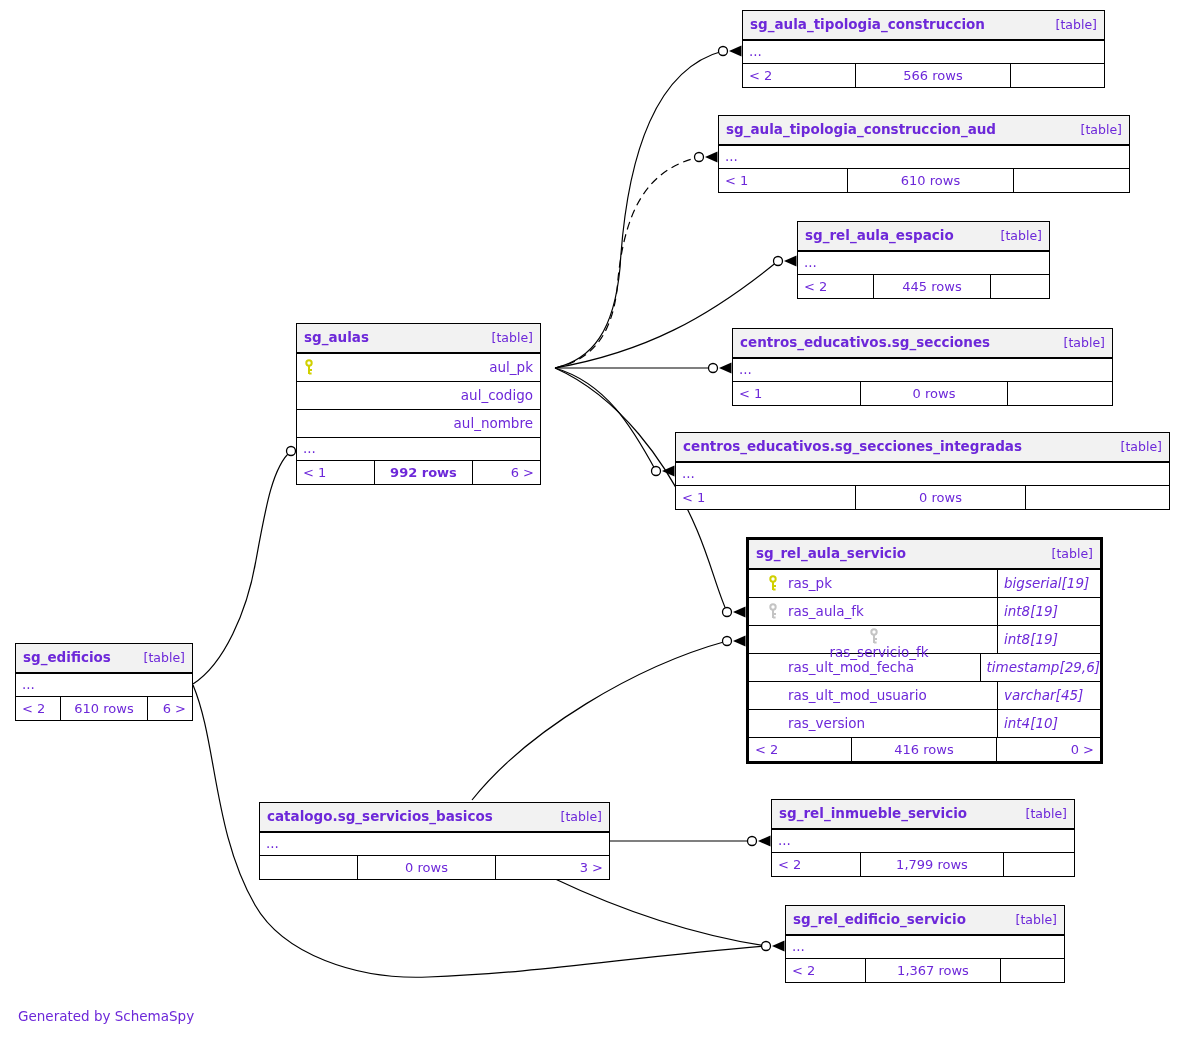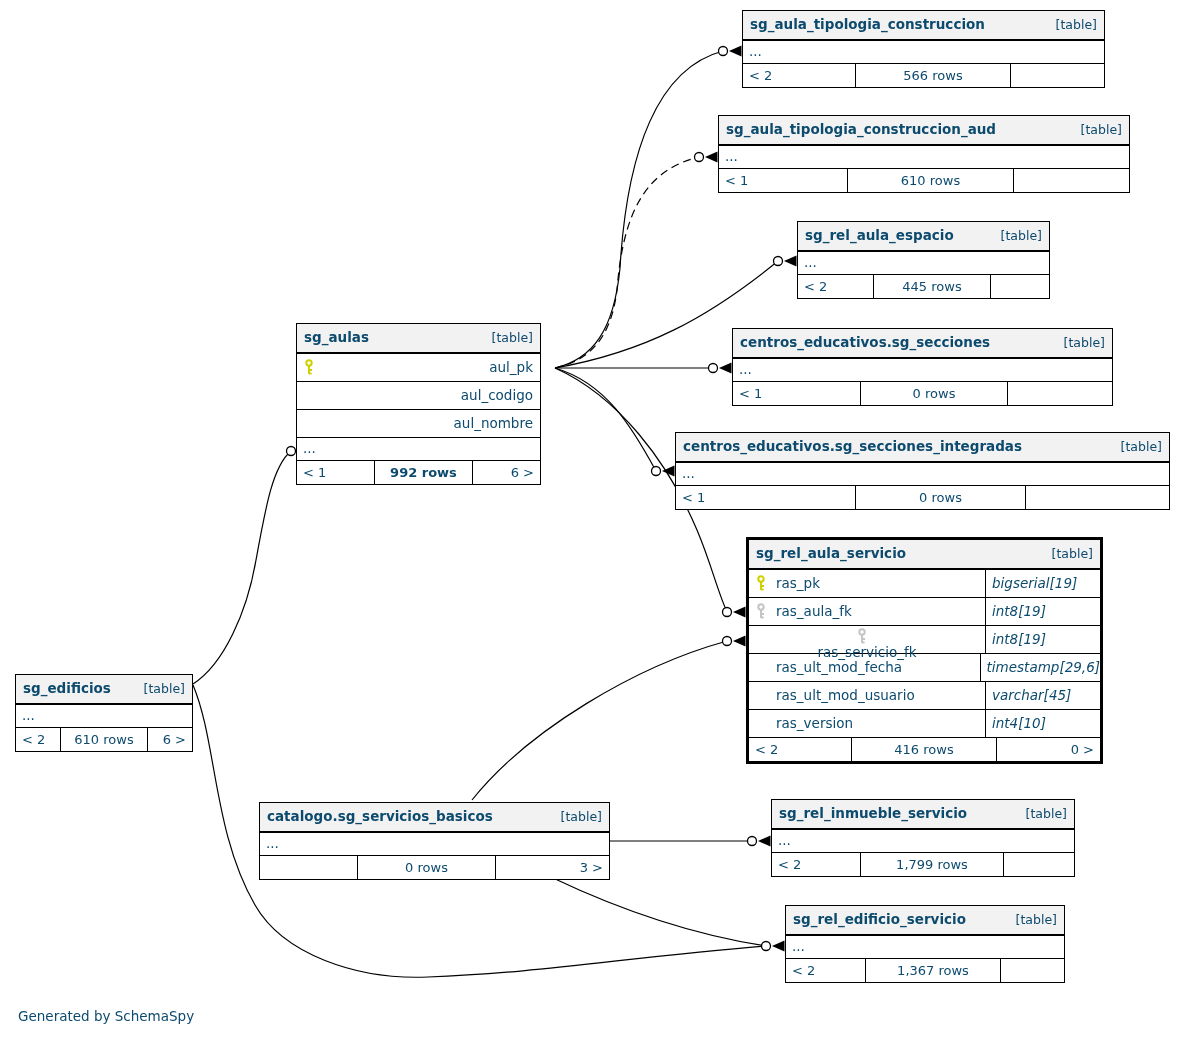--- a/index.html
+++ b/index.html
@@ -1,18 +1,18 @@
 <!DOCTYPE html>
 <html><head>
 <meta charset="utf-8">
 <style>
   html,body{margin:0;padding:0;background:#ffffff;}
   #canvas{
     position:relative;width:1188px;height:1037px;background:#ffffff;overflow:hidden;
-    font-family:"DejaVu Sans","Liberation Sans",sans-serif;color:#0c4a6e;
+    font-family:"DejaVu Sans","Liberation Sans",sans-serif;color:#6d28d9;
   }
   #wires{position:absolute;left:0;top:0;width:1188px;height:1037px;}
   .tbl{
     position:absolute;background:#fff;border:1px solid #000;box-sizing:border-box;
     font-size:13.5px;line-height:1;
   }
   .tbl.thick{border-width:3px;}
   .hdr{
     background:#f2f2f2;border-bottom:2px solid #000;height:28px;
     display:flex;align-items:center;justify-content:space-between;
@@ -22,21 +22,21 @@
   .ttag{font-size:12.5px;margin-left:14px;}
   .crow{
     height:28px;display:flex;align-items:center;border-bottom:1px solid #000;
     padding:0 7px;white-space:nowrap;box-sizing:border-box;justify-content:space-between;
   }
   .keygutter{width:20px;display:inline-flex;align-items:center;flex:0 0 20px;}
   .typecell{
     border-left:1px solid #000;align-self:stretch;display:flex;align-items:center;
     padding-left:6px;box-sizing:border-box;font-style:italic;
   }
-  .namecell{display:flex;align-items:center;align-self:stretch;}
+  .namecell{display:flex;align-items:center;align-self:stretch;margin-left:12px;}
   .ellipsis-row{
     height:23px;display:flex;align-items:center;border-bottom:1px solid #000;
     padding:0 6px;box-sizing:border-box;
   }
   .tfoot{height:23px;display:flex;align-items:stretch;font-size:13px;white-space:nowrap;}
   .tfoot .fc{display:flex;align-items:center;box-sizing:border-box;padding:0 6px;}
   .tfoot .fc1{justify-content:flex-start;border-right:1px solid #000;}
   .tfoot .fc2{justify-content:center;border-right:1px solid #000;}
   .tfoot .fc3{justify-content:flex-end;flex:1;}
   #gen-note{position:absolute;left:18px;top:1008px;font-size:13.5px;}
@@ -263,21 +263,21 @@
       <span>aul_nombre</span>
     </div>
     <div class="ellipsis-row">...</div>
     <div class="tfoot">
       <div class="fc fc1" style="width:78px;">&lt; 1</div>
       <div class="fc fc2" style="width:98px;font-weight:bold;">992 rows</div>
       <div class="fc fc3">6 &gt;</div>
     </div>
   </div>
 
-  <div class="tbl" style="left:15px;top:643px;width:178px;margin-top:31px;">
+  <div class="tbl" style="left:15px;top:643px;width:178px;">
     <div class="hdr">
       <span class="tname">sg_edificios</span>
       <span class="ttag">[table]</span>
     </div>
     <div class="ellipsis-row">...</div>
     <div class="tfoot">
       <div class="fc fc1" style="width:45px;">&lt; 2</div>
       <div class="fc fc2" style="width:87px;">610 rows</div>
       <div class="fc fc3">6 &gt;</div>
     </div>

